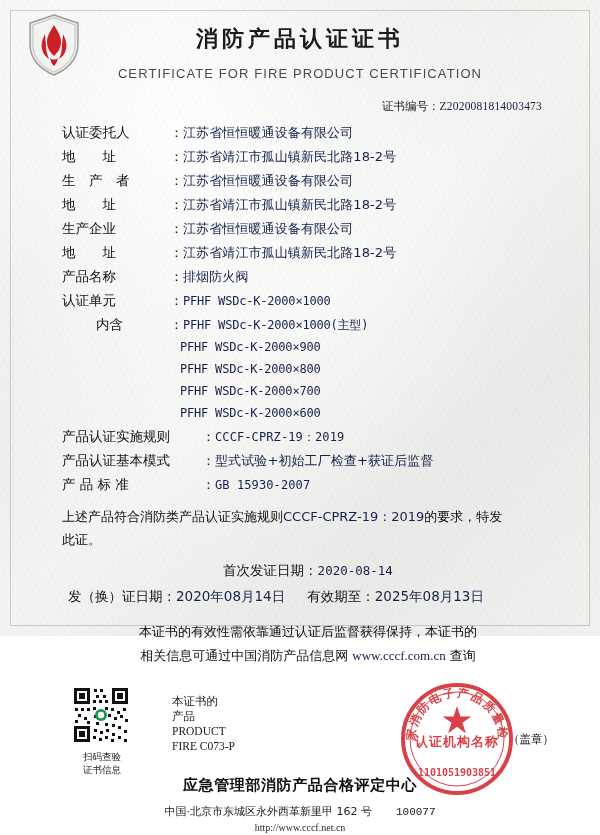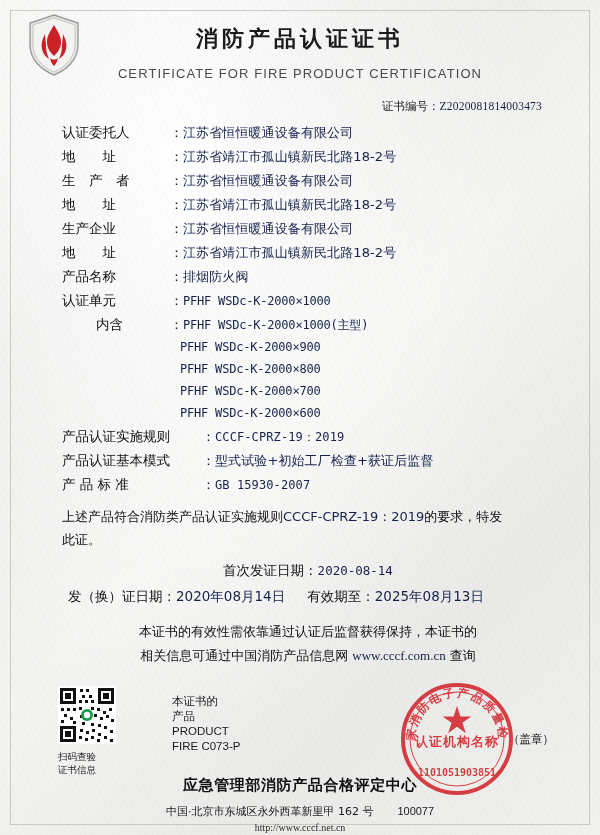--- a/index.html
+++ b/index.html
@@ -9,21 +9,21 @@
   body {
     width: 600px;
     height: 835px;
     background: #ffffff;
     font-family: "Liberation Serif", serif;
     overflow: hidden;
   }
   .cert {
     position: relative;
     width: 600px;
-    height: 835px;
+    height: 636px;
     background:
       radial-gradient(ellipse at 30% 20%, #ffffff 0%, rgba(255,255,255,0) 60%),
       linear-gradient(135deg, #f2f2f0 0%, #e9e9e7 25%, #f4f4f2 50%, #eaeae8 75%, #f1f1ef 100%);
     box-sizing: border-box;
   }
   .paper-texture {
     position: absolute;
     inset: 0;
     background-image:
       repeating-linear-gradient(115deg, rgba(0,0,0,0.012) 0px, rgba(0,0,0,0.012) 1px, rgba(255,255,255,0) 1px, rgba(255,255,255,0) 5px),
@@ -189,24 +189,24 @@
   }
 
   
   .footer-area {
     position: relative;
     margin-top: 12px;
     height: 150px;
   }
   .qr-block {
     position: absolute;
-    left: 58px;
+    left: 72px;
     top: 6px;
     width: 60px;
-    text-align: left;
+    text-align: center;
   }
   .qr {
     width: 58px;
     height: 58px;
     background: #fff;
     position: relative;
   }
   .qr-caption {
     margin-top: 6px;
     font-size: 9.5px;
@@ -225,21 +225,21 @@
     width: 96px;
     height: 52px;
   }
   .cnas-text {
     margin-left: 12px;
     font-size: 11.5px;
     line-height: 1.32;
     font-family: "DejaVu Sans", sans-serif;
     color: #1a1a1a;
   }
-  .cnas-text .en { font-family: Liberation Sans, sans-serif; }
+  .cnas-text .en { font-family: Liberation Serif, serif; }
 
   .seal {
     position: absolute;
     left: 398px;
     top: 0px;
     width: 118px;
     height: 118px;
   }
   .seal-note {
     position: absolute;
@@ -263,21 +263,21 @@
   }
   .addr-line {
     position: absolute;
     left: 0; right: 0;
     top: 124px;
     text-align: center;
     font-size: 11px;
     font-family: "DejaVu Sans", sans-serif;
     color: #1a1a1a;
   }
-  .addr-line .zip { margin-left: 24px; font-family: Liberation Sans, sans-serif; margin-top: 23px; }
+  .addr-line .zip { margin-left: 24px; font-family: Liberation Mono, monospace; margin-top: 23px; }
   .site-line {
     position: absolute;
     left: 0; right: 0;
     top: 142px;
     text-align: center;
     font-size: 10px;
     font-family: Liberation Serif, serif;
     color: #2a2a2a;
   }
 </style>

